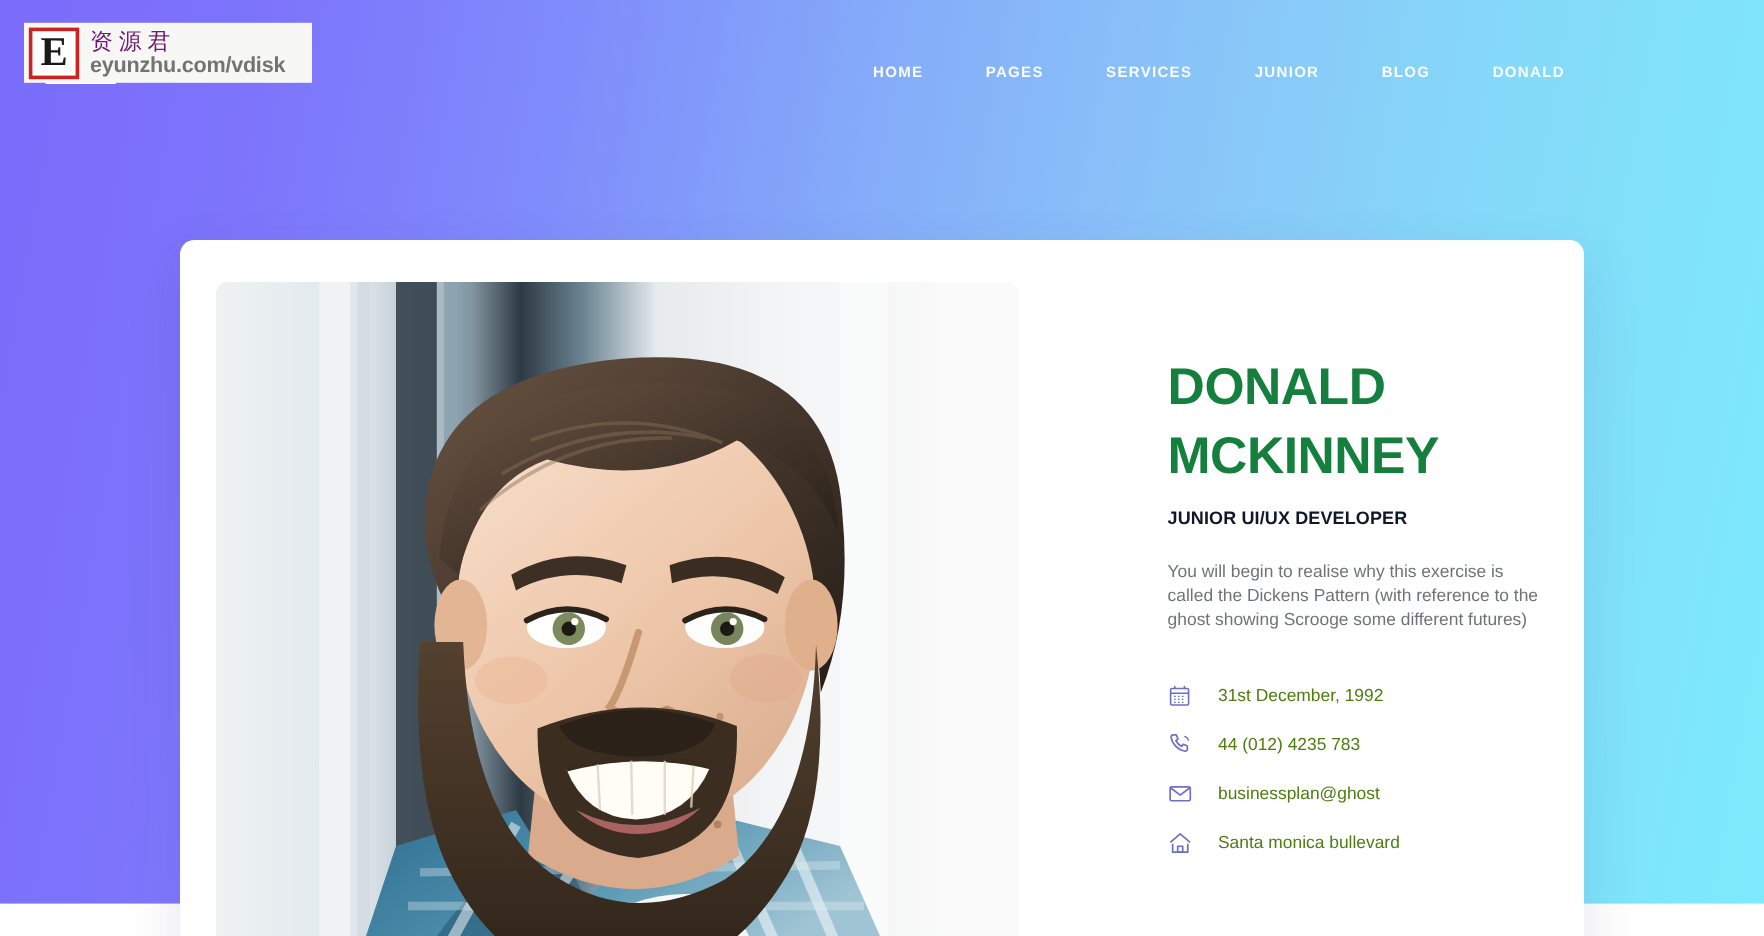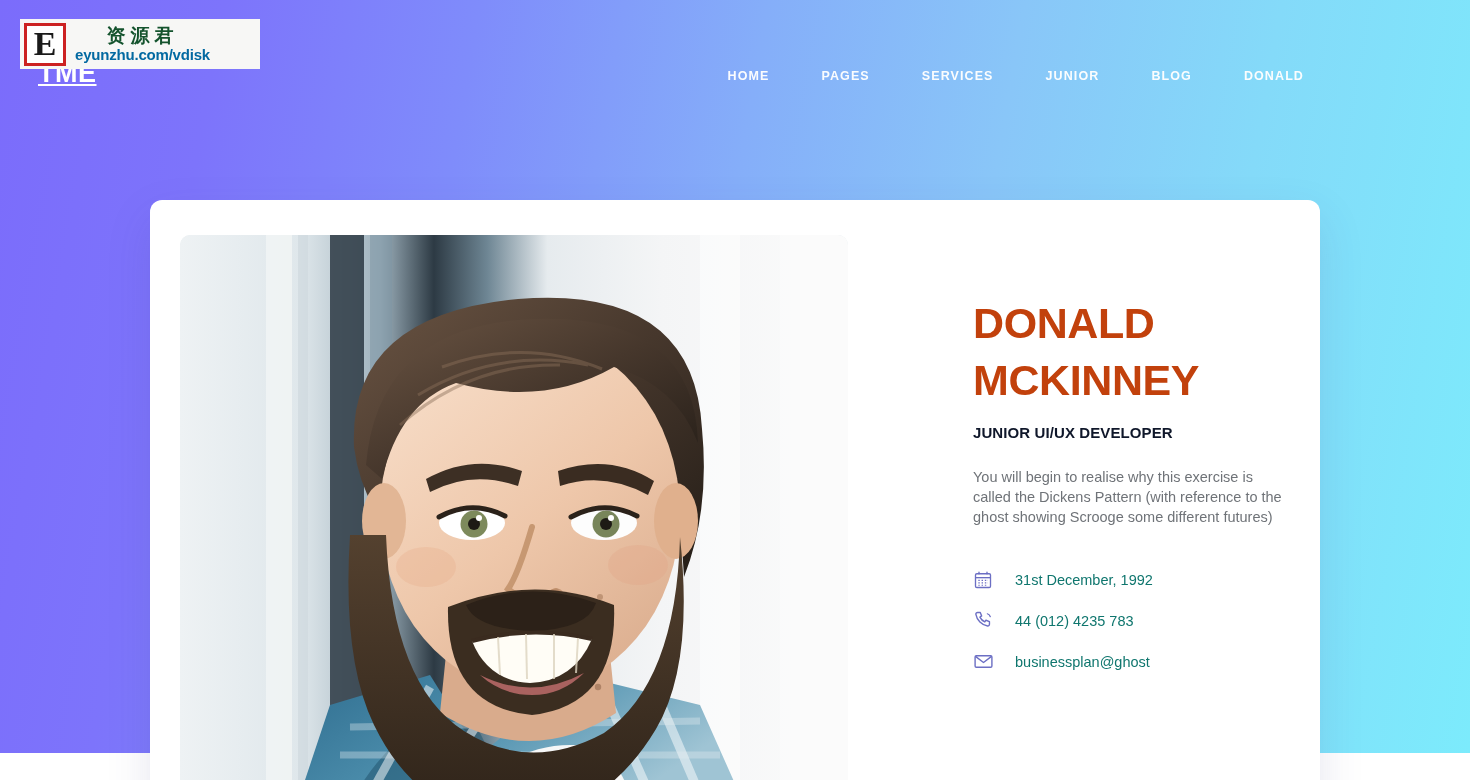--- a/index.html
+++ b/index.html
@@ -25,21 +25,21 @@
     position: absolute;
     left: 0; top: 0;
     width: 1470px;
     height: 753px;
     background: linear-gradient(100deg, #7B6CFB 0%, #7D74FB 14%, #7F8CFB 30%, #85AEF9 48%, #89C6F8 64%, #84DAF9 80%, #7CEBFC 100%);
   }
 
   
   .site-header {
     position: absolute;
-    left: 0; top: 16px;
+    left: 0; top: 0;
     width: 1470px;
     height: 120px;
     display: flex;
     align-items: flex-start;
     z-index: 6;
   }
 
   .brand {
     position: absolute;
     left: 38px;
@@ -107,32 +107,31 @@
   }
   .wm-text {
     margin-left: 9px;
     display: flex;
     flex-direction: column;
     justify-content: center;
   }
   .wm-cn {
     font-family: "DejaVu Sans", sans-serif;
     font-size: 19px;
-    font-weight: 700;
+    font-weight: 400;
     letter-spacing: 5px;
-    color: #14532d;
+    color: #701a75;
     line-height: 21px;
-    text-align: center;
   }
   .wm-url {
     font-family: "Liberation Sans", sans-serif;
-    font-size: 15px;
+    font-size: 18px;
     font-weight: 700;
     letter-spacing: -0.2px;
-    color: #0369a1;
+    color: #737373;
     line-height: 17px;
   }
 
   
   .profile-card {
     position: absolute;
     left: 150px;
     top: 200px;
     width: 1170px;
     height: 620px;
@@ -176,21 +175,21 @@
     color: #2f3034;
     line-height: 16px;
     margin-bottom: 20px;
   }
 
   .person-name {
     font-size: 43px;
     font-weight: 700;
     letter-spacing: -0.4px;
     line-height: 57px;
-    color: #c2410c;
+    color: #15803d;
     margin-bottom: 14px;
     max-width: 300px;
   }
 
   .job-title {
     font-size: 15px;
     font-weight: 700;
     letter-spacing: 0.1px;
     color: #0f172a;
     line-height: 20px;
@@ -219,21 +218,21 @@
   .contact-icon {
     flex: 0 0 30px;
     height: 22px;
     display: flex;
     align-items: center;
     color: #6c6fc4;
   }
 
   .contact-text {
     font-size: 14.5px;
-    color: #0f766e;
+    color: #4d7c0f;
     line-height: 20px;
     padding-left: 12px;
   }
 </style>
 </head>
 <body>
 
 <div id="page">
 
   <div class="hero-bg"></div>
@@ -414,20 +413,30 @@
         <li class="contact-row">
           <span class="contact-icon">
             <svg width="21" height="21" viewBox="0 0 24 24" fill="none" stroke="currentColor" stroke-width="1.6" stroke-linejoin="round">
               <rect x="2.4" y="5.4" width="19.2" height="13.2" rx="1.4"></rect>
               <path d="M2.8 6.2 12 13.2l9.2-7"></path>
             </svg>
           </span>
           <span class="contact-text">businessplan@ghost</span>
         </li>
 
+        <li class="contact-row">
+          <span class="contact-icon">
+            <svg width="21" height="21" viewBox="0 0 24 24" fill="none" stroke="currentColor" stroke-width="1.6" stroke-linejoin="round">
+              <path d="M2.6 11.3 12 3.3l9.4 8"></path>
+              <path d="M4.8 12.6v8.1h14.4v-8.1"></path>
+              <rect x="9.6" y="15.1" width="4.8" height="5.6"></rect>
+            </svg>
+          </span>
+          <span class="contact-text">Santa monica bullevard</span>
+        </li>
 
       </ul>
     </div>
   </section>
 
   <div class="watermark">
     <div class="wm-logo">
       <span class="wm-logo-letter">E</span>
     </div>
     <div class="wm-text">

